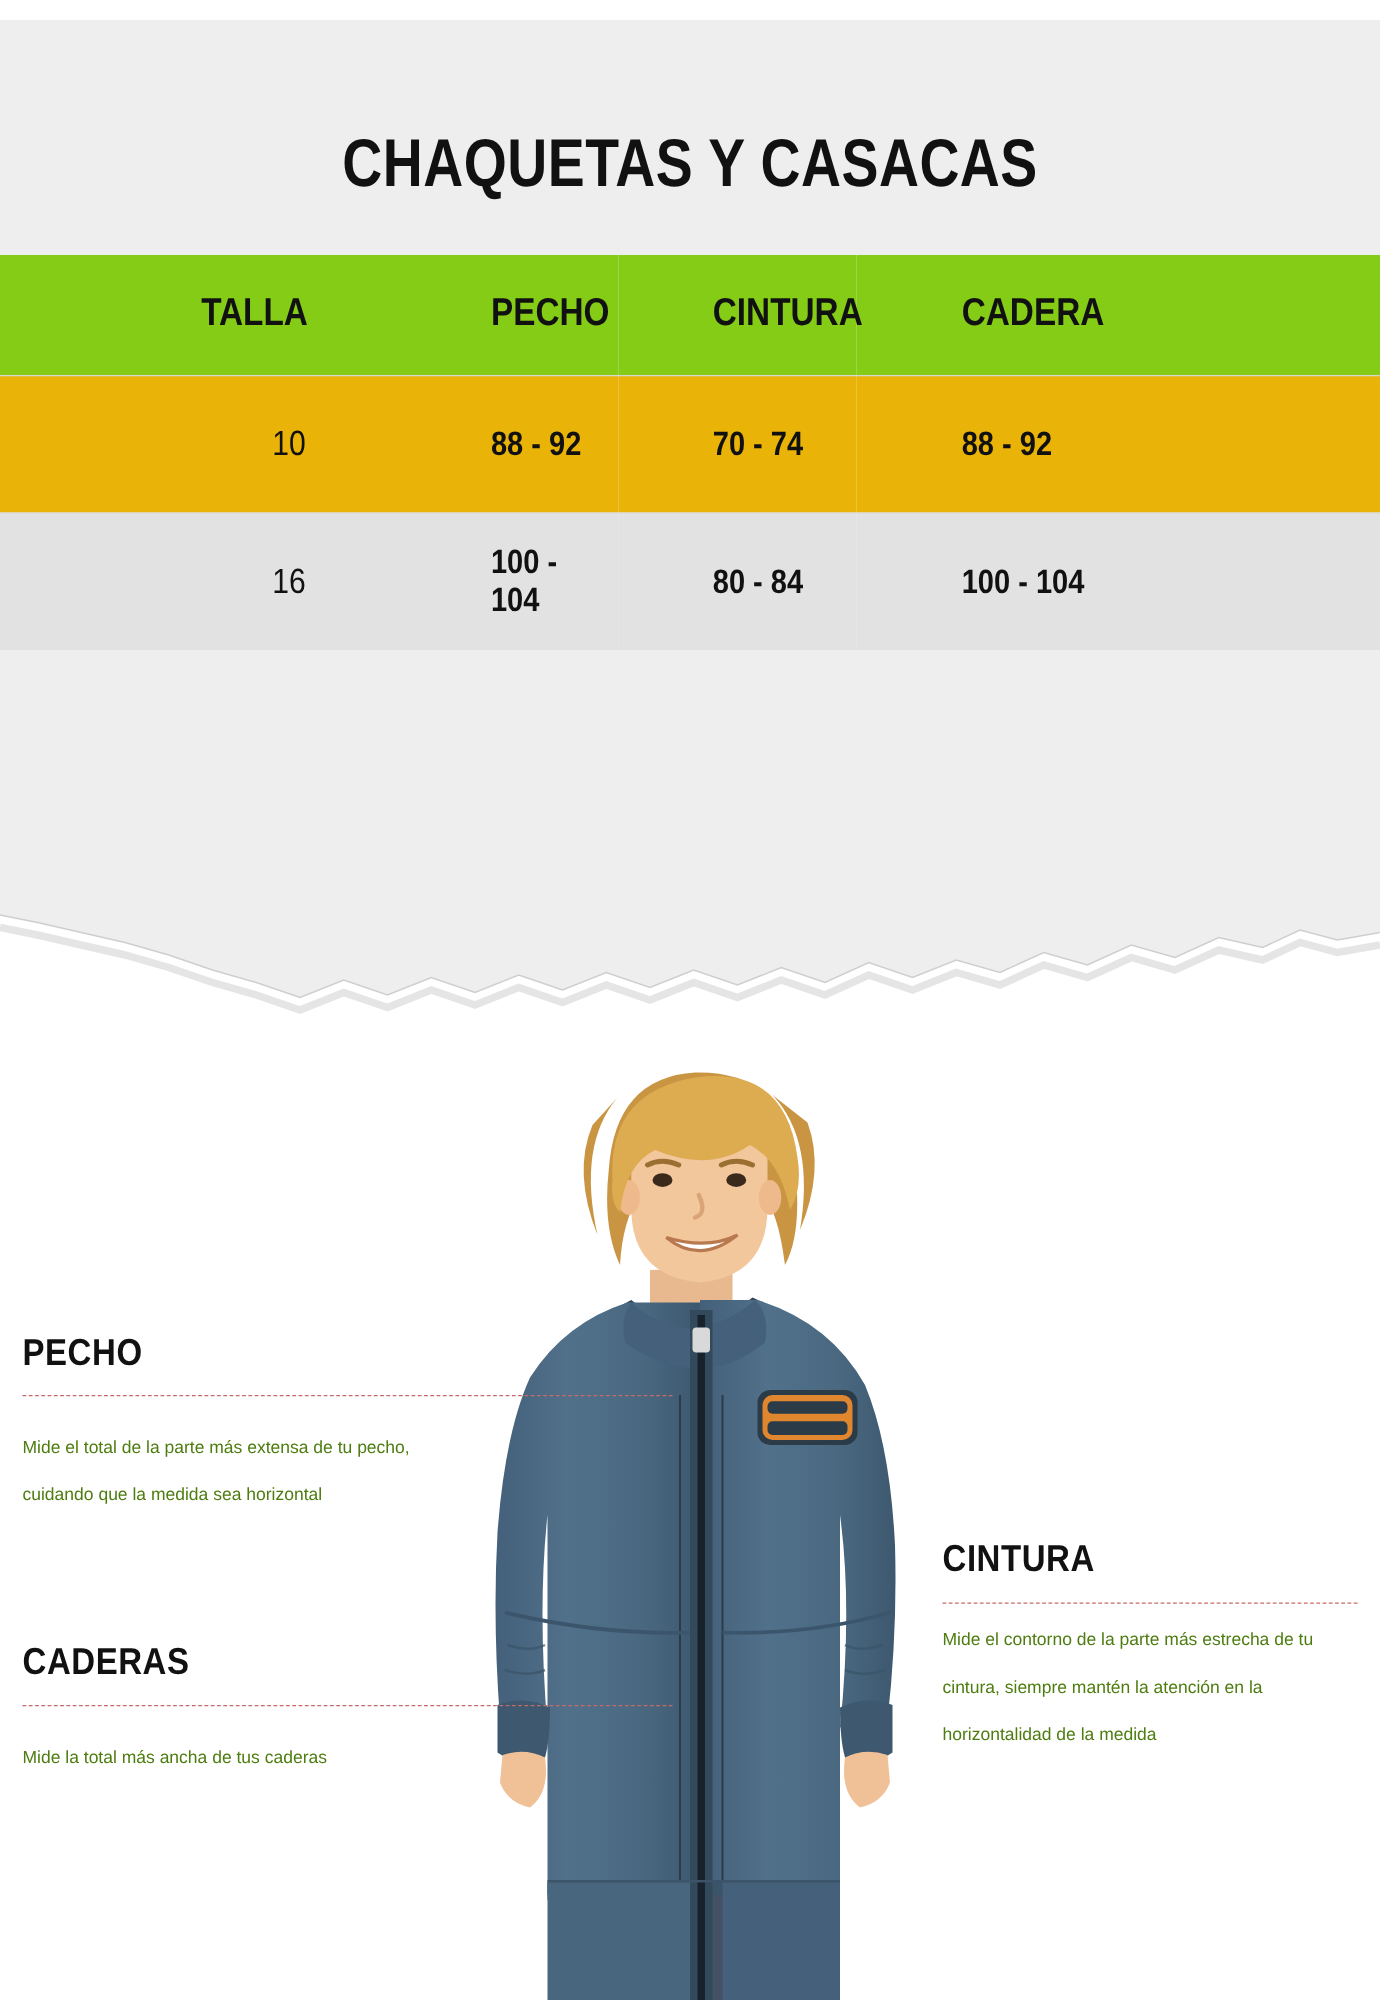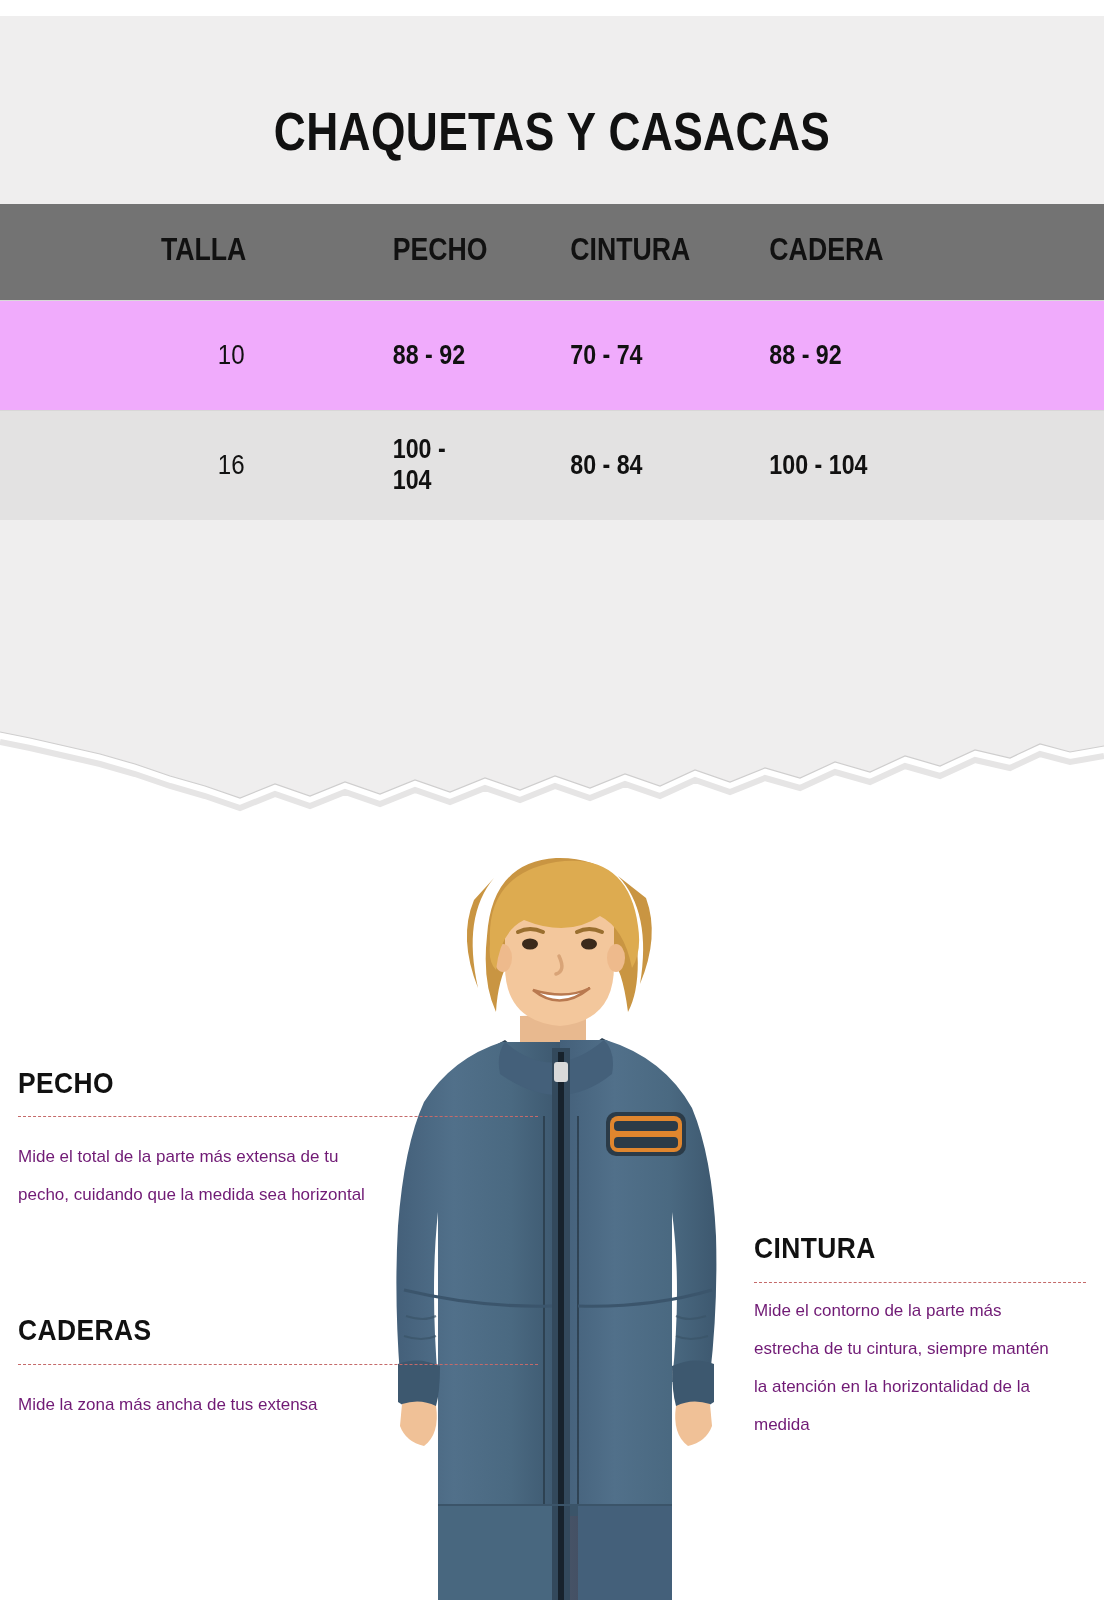--- a/index.html
+++ b/index.html
@@ -75,22 +75,22 @@
   .size-table col.c-cint   { width: 190px; }
   .size-table col.c-cad    { width: 419px; }
 
   .size-table td.talla { text-align: right; padding-right: 40px; font-weight: normal; font-size: 28px; }
   .size-table th.talla { text-align: right; padding-right: 38px; }
   .size-table td.pecho, .size-table th.pecho { text-align: left; padding-left: 92px; }
   .size-table td.cint,  .size-table th.cint  { text-align: left; padding-left: 72px; }
   .size-table td.cad,   .size-table th.cad   { text-align: left; padding-left: 64px; }
 
   .size-table tbody tr.alt { background: #e3e2e2; }
-  .size-table tbody tr.plain { background: #f0abfc; }
-  .size-table thead tr { background: #737373; }
+  .size-table tbody tr.plain { background: #eab308; }
+  .size-table thead tr { background: #84cc16; }
   .size-table tbody tr td { border-top: 1px solid #d8d7d7; }
 
   
   .torn {
     position: absolute;
     left: 0;
     top: 700px;
     width: 1104px;
     height: 120px;
     pointer-events: none;
@@ -116,23 +116,23 @@
     font-weight: bold;
     font-size: 30px;
     color: #111111;
     letter-spacing: 0.5px;
     transform: scaleX(0.88);
     transform-origin: 0 50%;
   }
   .ann-body {
     position: absolute;
     font-family: "Liberation Sans", sans-serif;
-    font-size: 17px;
+    font-size: 14px;
     line-height: 38px;
-    color: #701a75;
+    color: #4d7c0f;
   }
 
   .lead-line {
     position: absolute;
     height: 0;
     border-top: 1px dashed #c56a6a;
   }
 
   
   #pecho-head   { left: 18px;  top: 250px; }
@@ -296,20 +296,20 @@
       <rect x="552" y="690" width="18" height="104" fill="#33495c"></rect>
       <rect x="558" y="690" width="6" height="104" fill="#17222c"></rect>
     </svg>
 
     <div class="ann-head" id="pecho-head">PECHO</div>
     <div class="lead-line" id="pecho-line"></div>
     <div class="ann-body" id="pecho-body">Mide el total de la parte más extensa de tu pecho, cuidando que la medida sea horizontal</div>
 
     <div class="ann-head" id="caderas-head">CADERAS</div>
     <div class="lead-line" id="caderas-line"></div>
-    <div class="ann-body" id="caderas-body">Mide la zona más ancha de tus extensa</div>
+    <div class="ann-body" id="caderas-body">Mide la total más ancha de tus caderas</div>
 
     <div class="ann-head" id="cintura-head">CINTURA</div>
     <div class="lead-line" id="cintura-line"></div>
     <div class="ann-body" id="cintura-body">Mide el contorno de la parte más estrecha de tu cintura, siempre mantén la atención en  la horizontalidad de la medida</div>
 
   </div>
 </div>
 
 </body></html>

